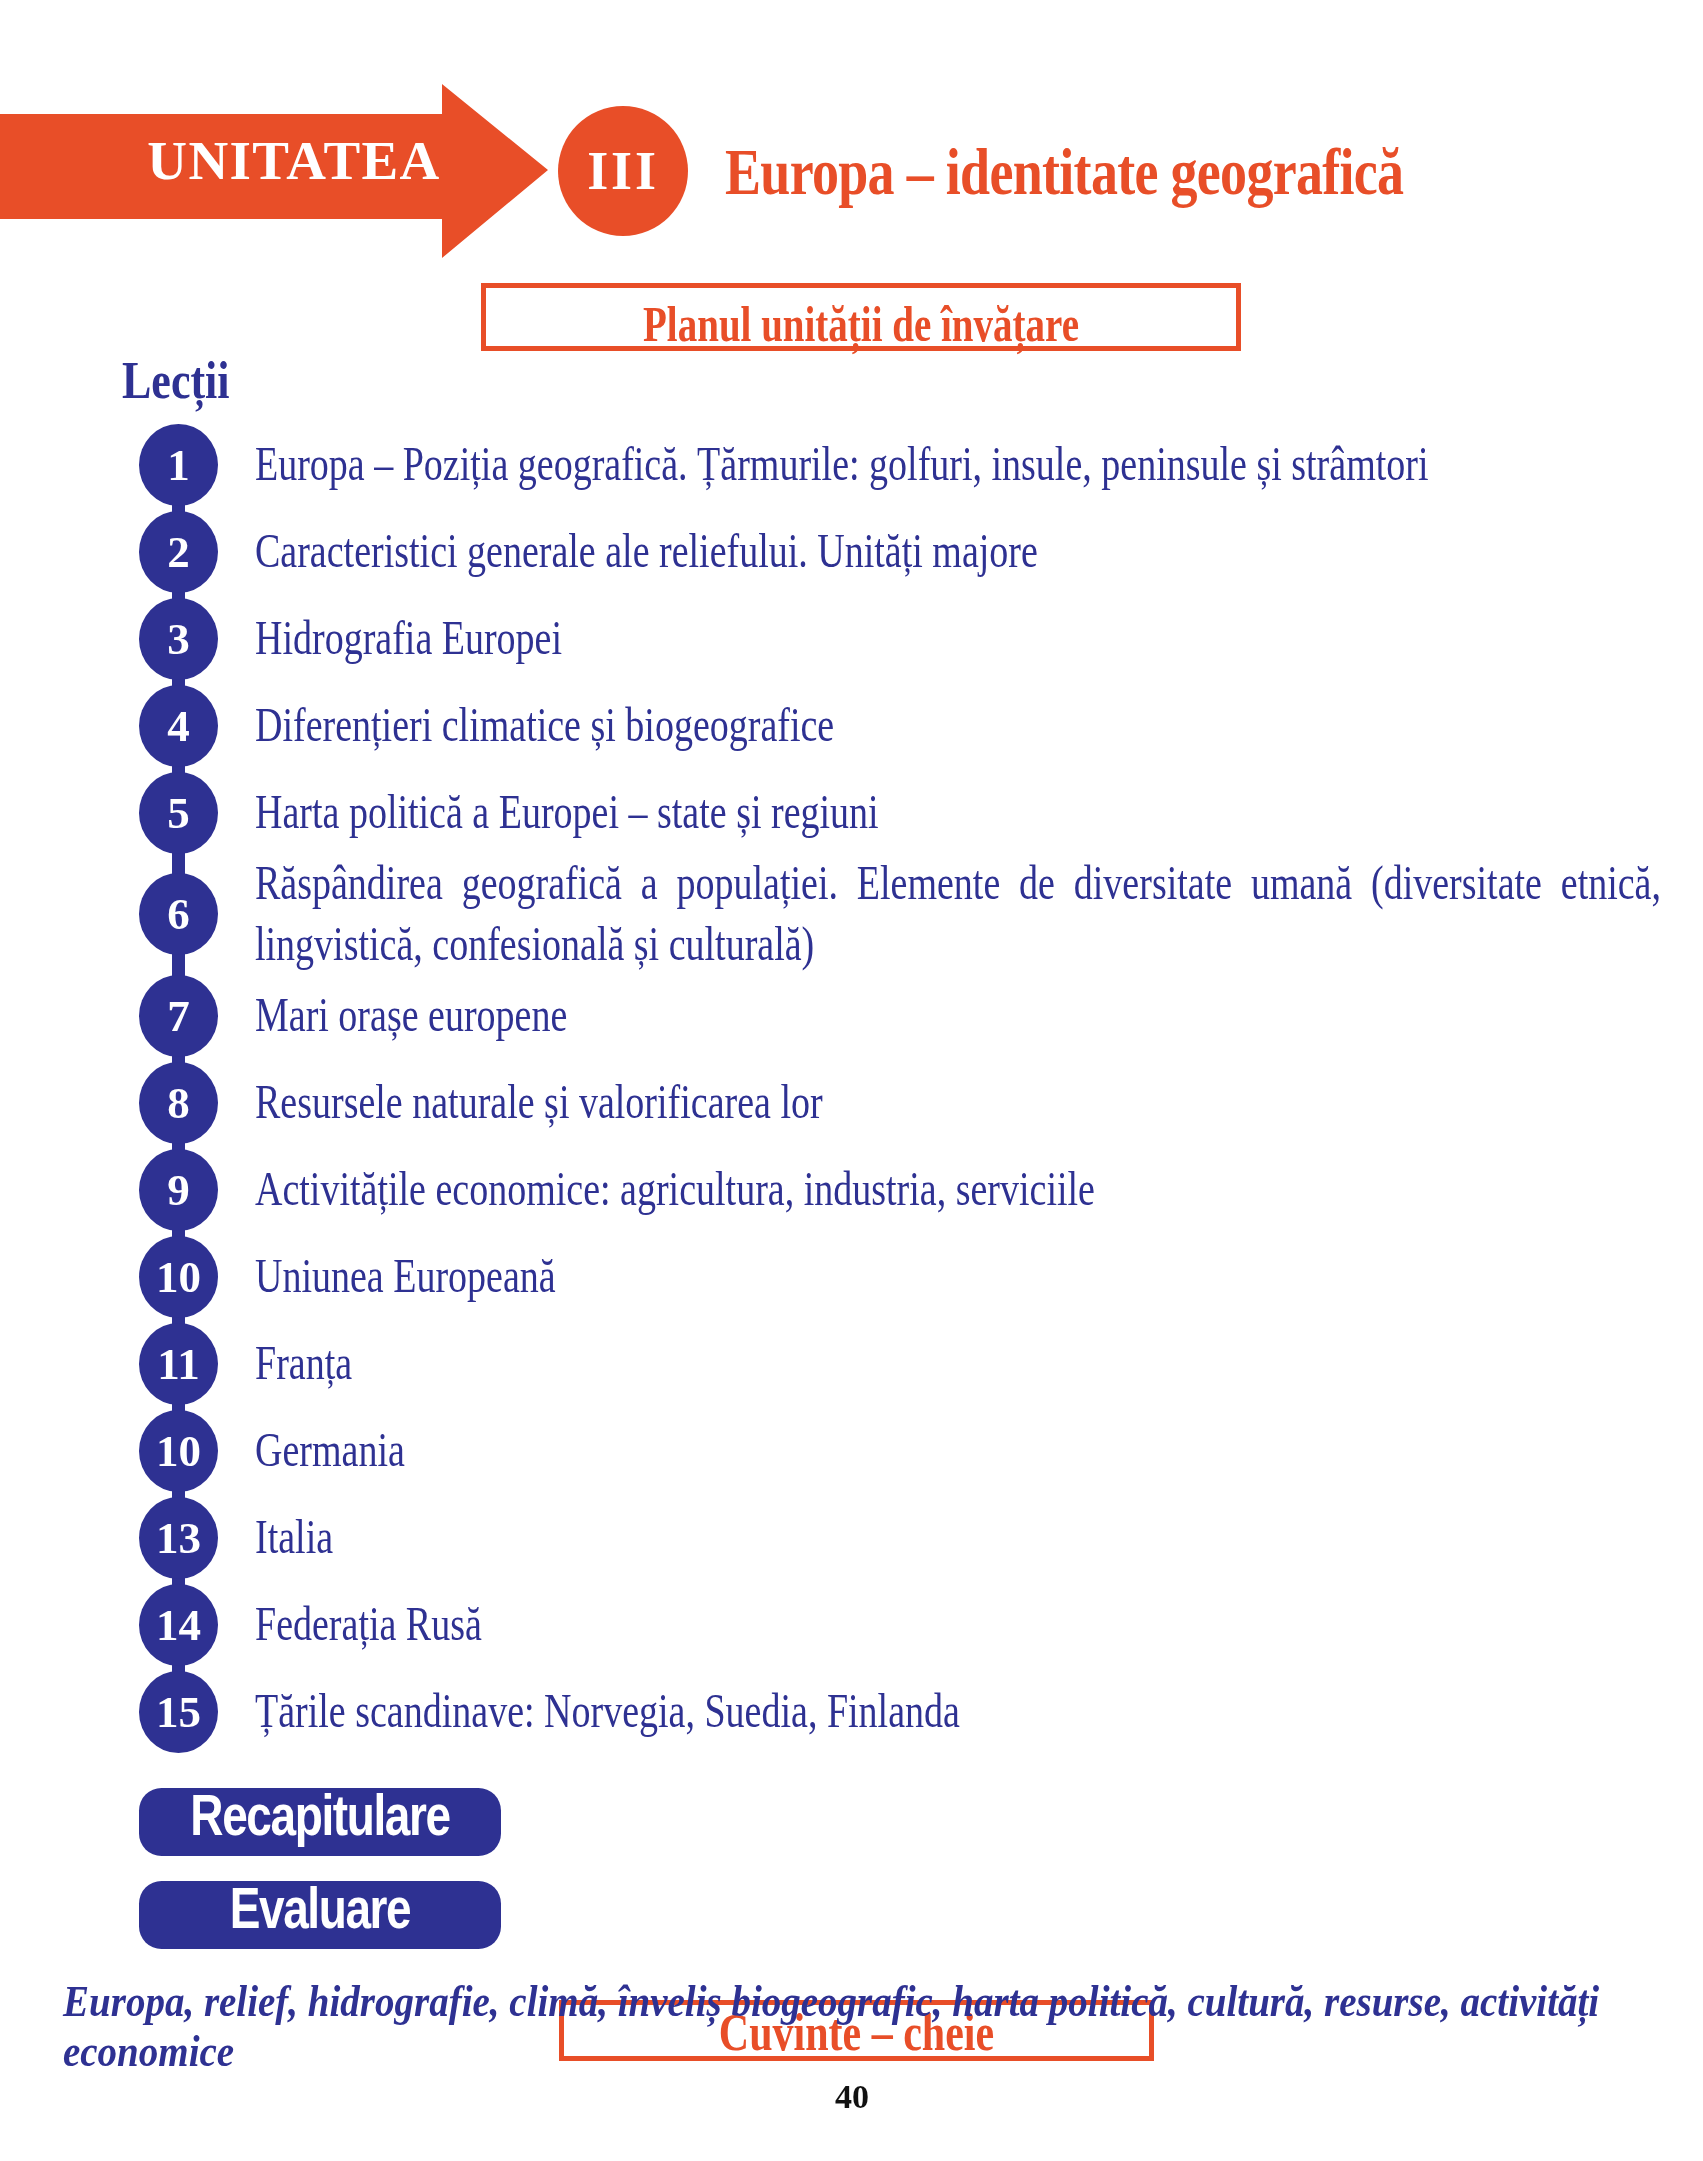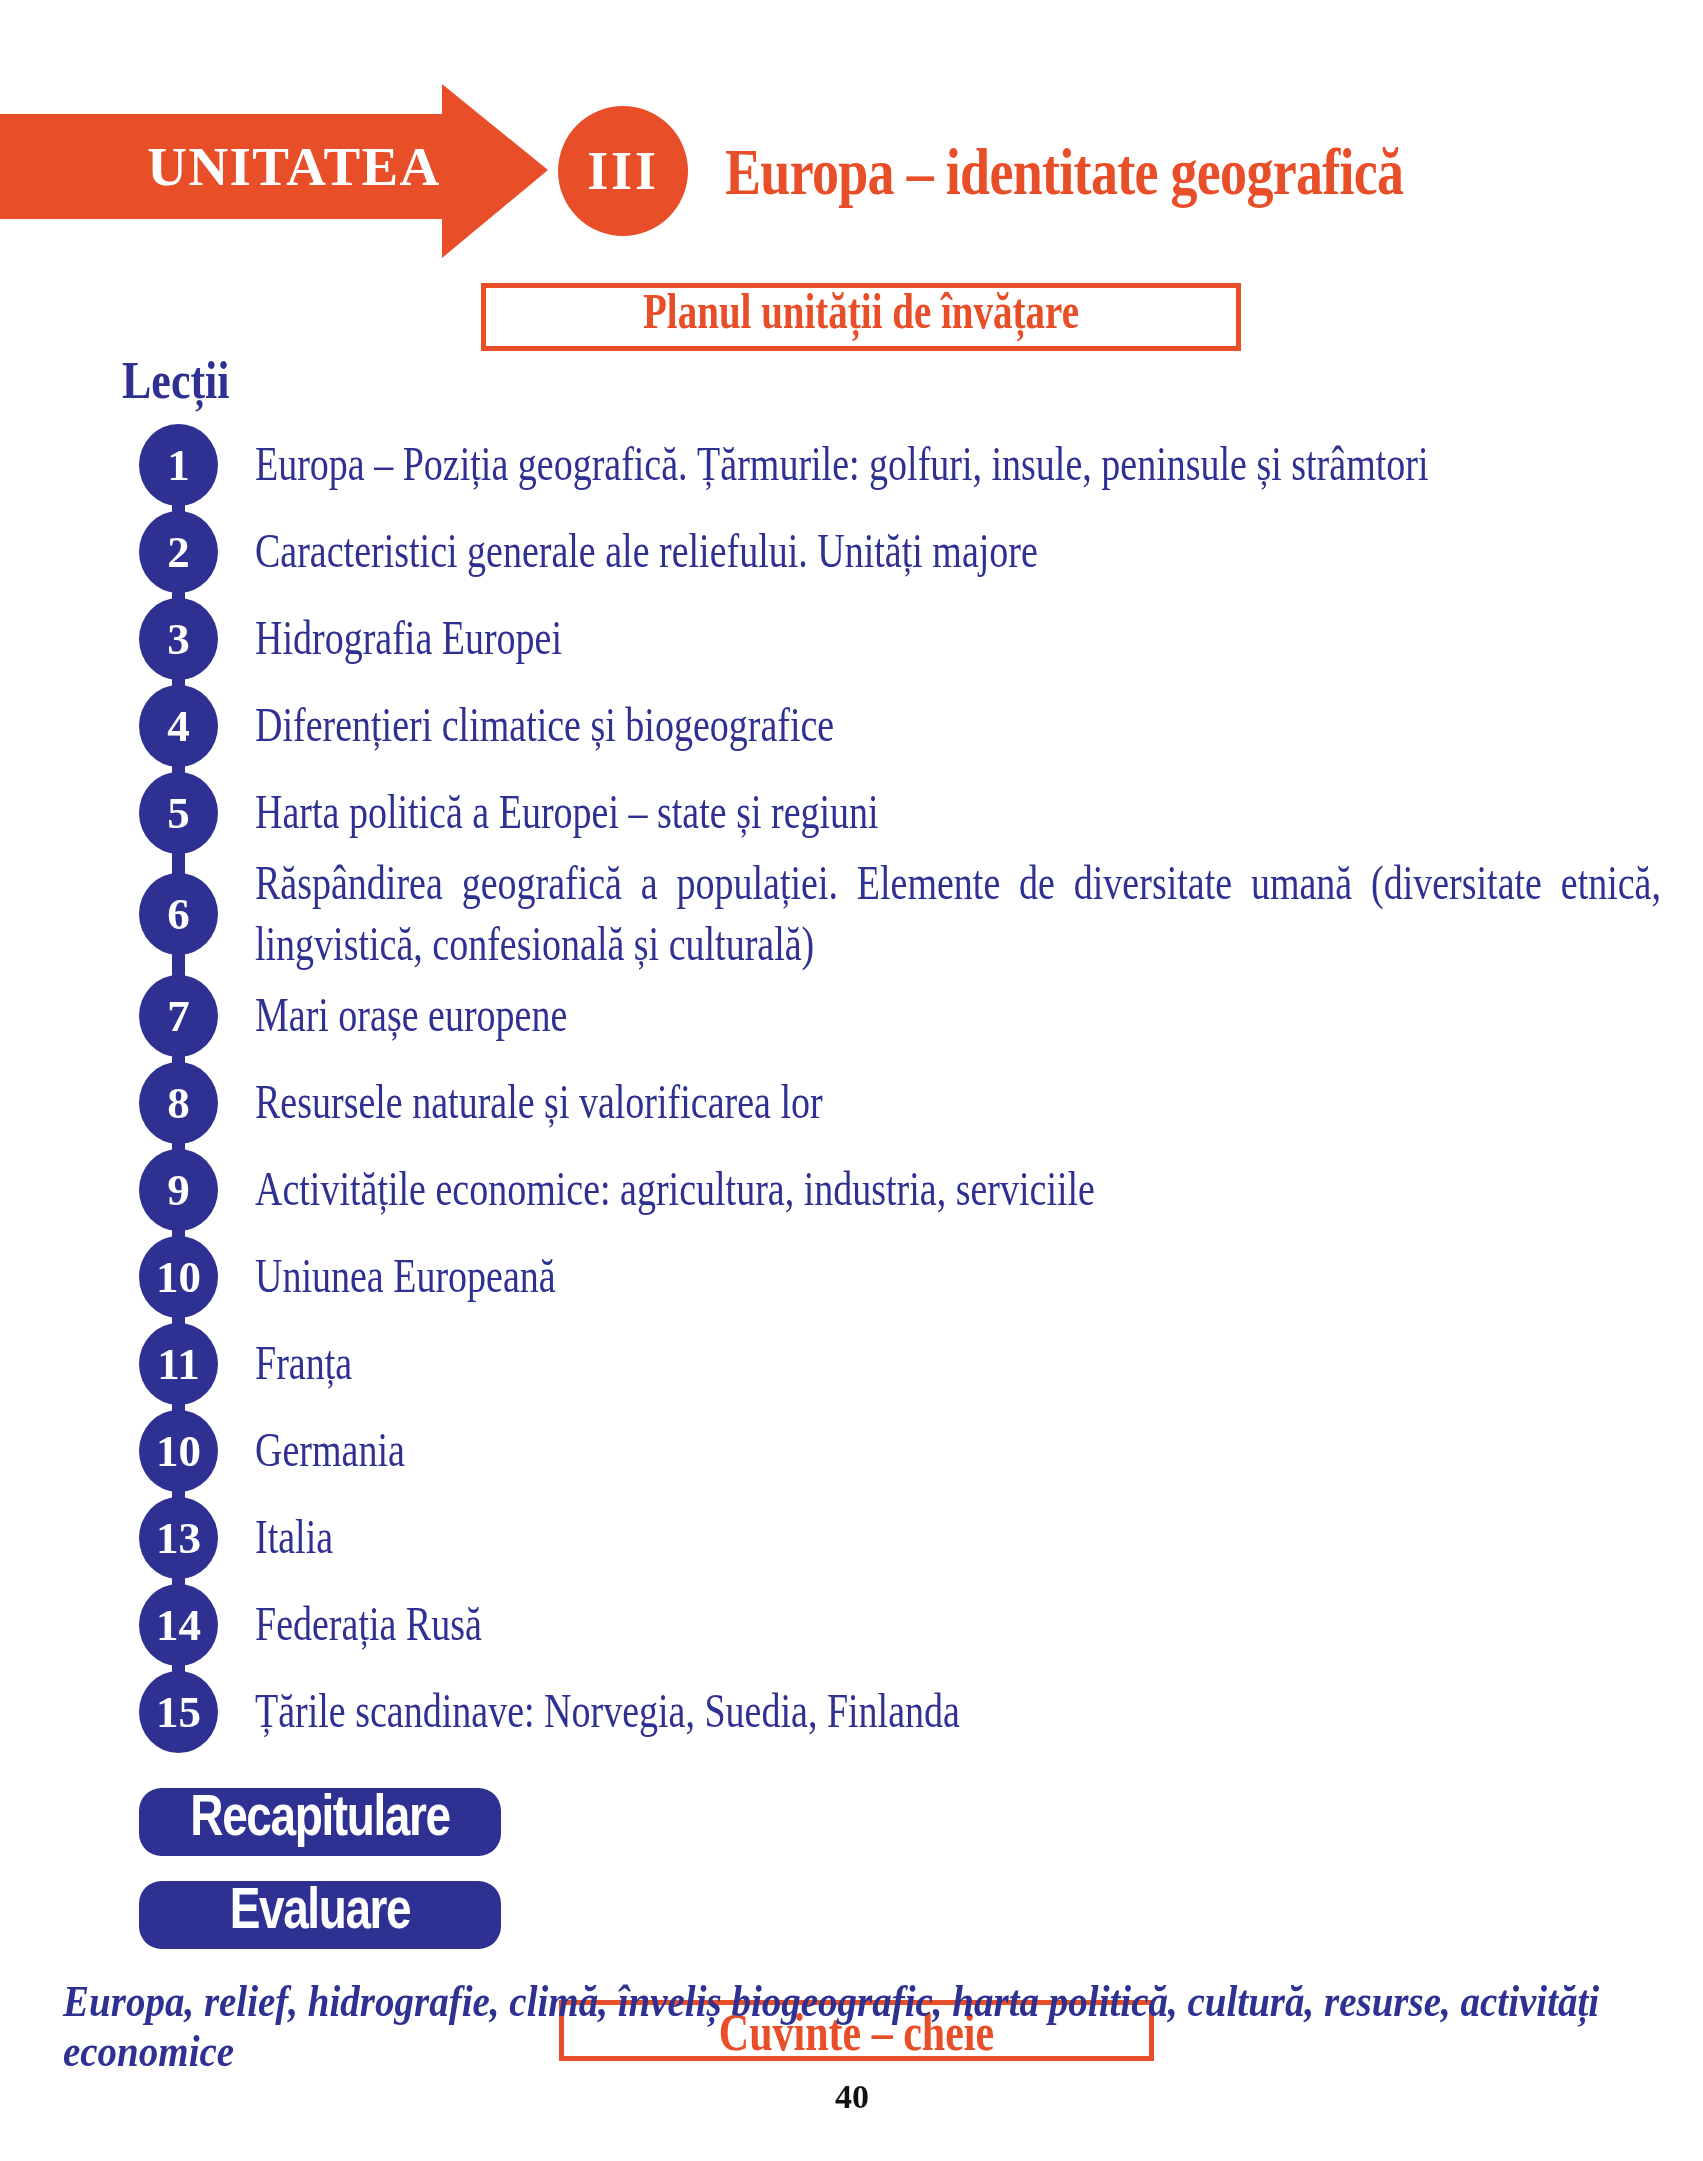--- a/index.html
+++ b/index.html
@@ -20,35 +20,35 @@
   .sy12 {display:inline-block;transform:scaleY(1.2); transform-origin:50% 50%;}
   .sy125{display:inline-block;transform:scaleY(1.25);transform-origin:50% 50%;}
   .sy13 {display:inline-block;transform:scaleY(1.3); transform-origin:50% 50%;}
 
   
   .unit-arrow{
     left:0;top:84px;width:548px;height:174px;background:var(--orange);
     clip-path:polygon(0 30px,442px 30px,442px 0,548px 86px,442px 174px,442px 135px,0 135px);
   }
   .unit-label{
-    left:0;top:114px;width:588px;height:106px;line-height:106px;text-align:center;
+    left:0;top:108px;width:588px;height:106px;line-height:106px;text-align:center;
     color:#ffffff;font-weight:bold;font-size:55px;letter-spacing:1.4px;z-index:2;
   }
   .unit-badge{
     left:558px;top:106px;width:130px;height:130px;border-radius:50%;
     background:var(--orange);display:flex;align-items:center;justify-content:center;
   }
   .unit-badge span{color:#ffffff;font-weight:bold;font-size:54px;letter-spacing:2.8px;}
   .unit-title{
     left:725px;top:125px;width:929px;height:93px;display:flex;align-items:center;
     color:var(--orange);font-weight:bold;font-size:54px;letter-spacing:-0.7px;white-space:nowrap;
   }
   .plan-box{
     left:481px;top:283px;width:760px;height:68px;border:5px solid var(--orange);
-    display:flex;align-items:flex-start;justify-content:center;
+    display:flex;align-items:flex-end;justify-content:center;
   }
   .plan-box span{color:var(--orange);font-weight:bold;font-size:39px;}
 
   
   .lectii-heading{
     left:122px;top:355px;color:var(--navy);font-weight:bold;font-size:44px;
   }
   .connector{
     left:172px;top:465px;width:12.7px;height:1242px;background:var(--navy);z-index:0;
   }

